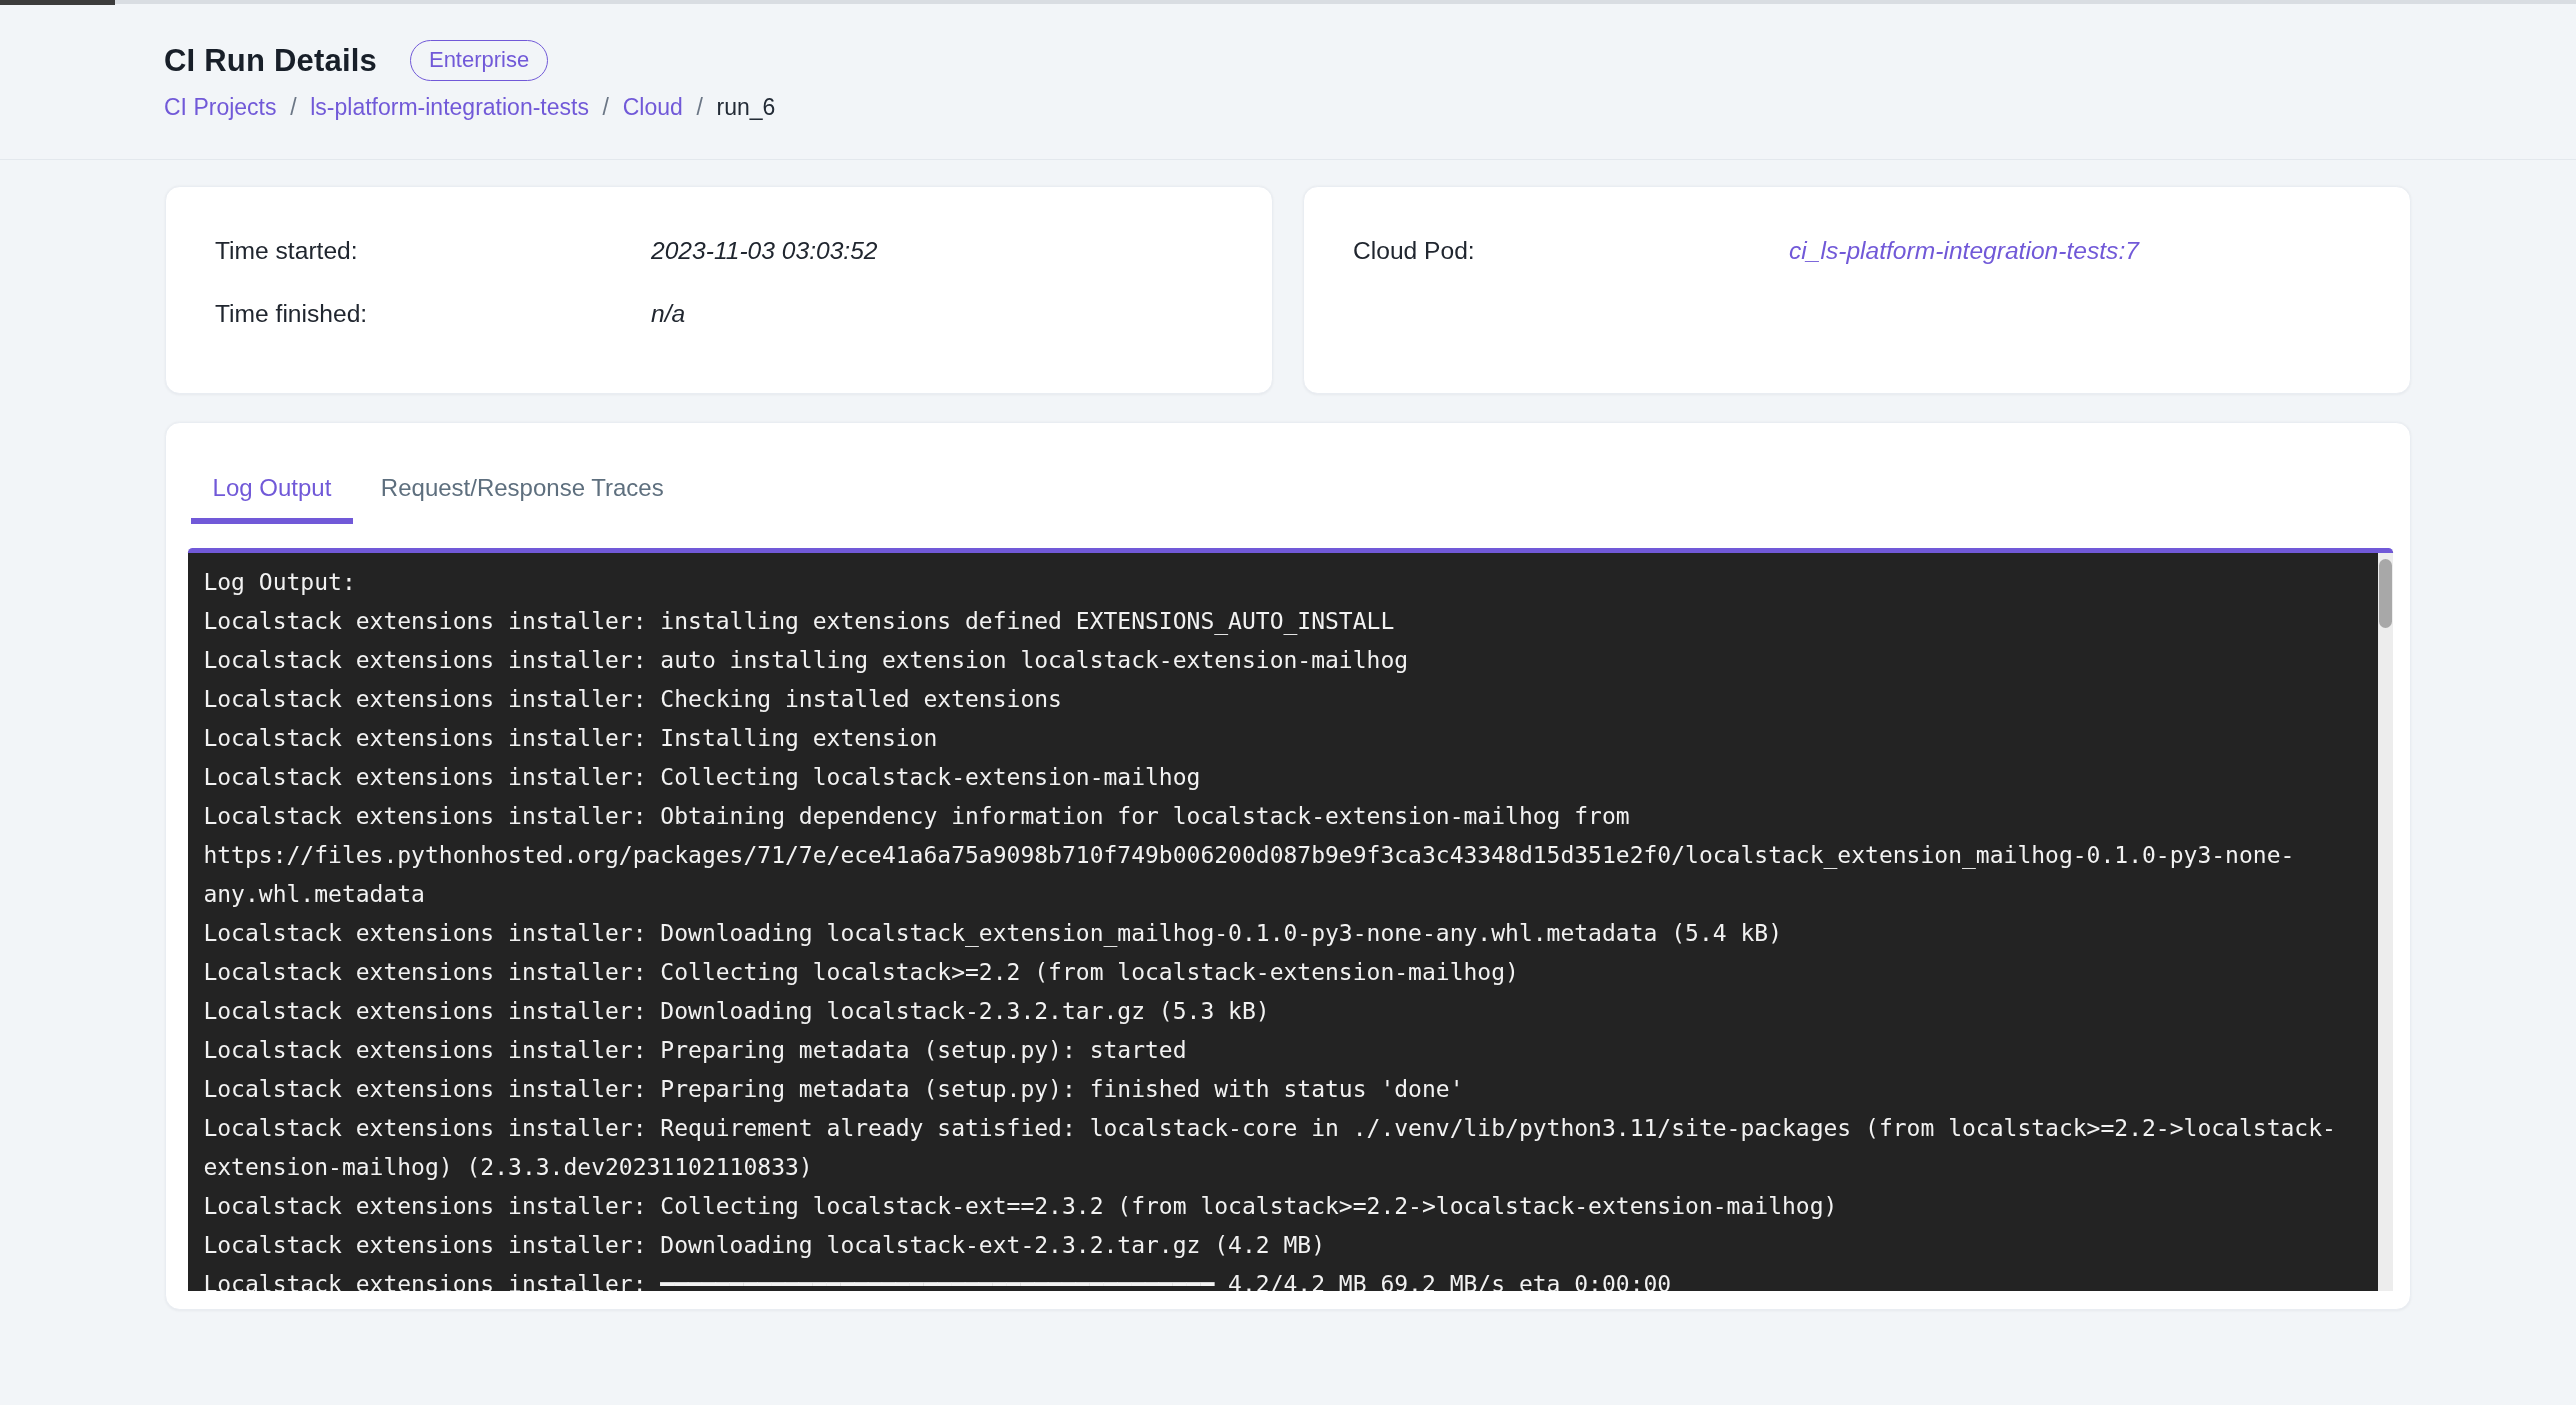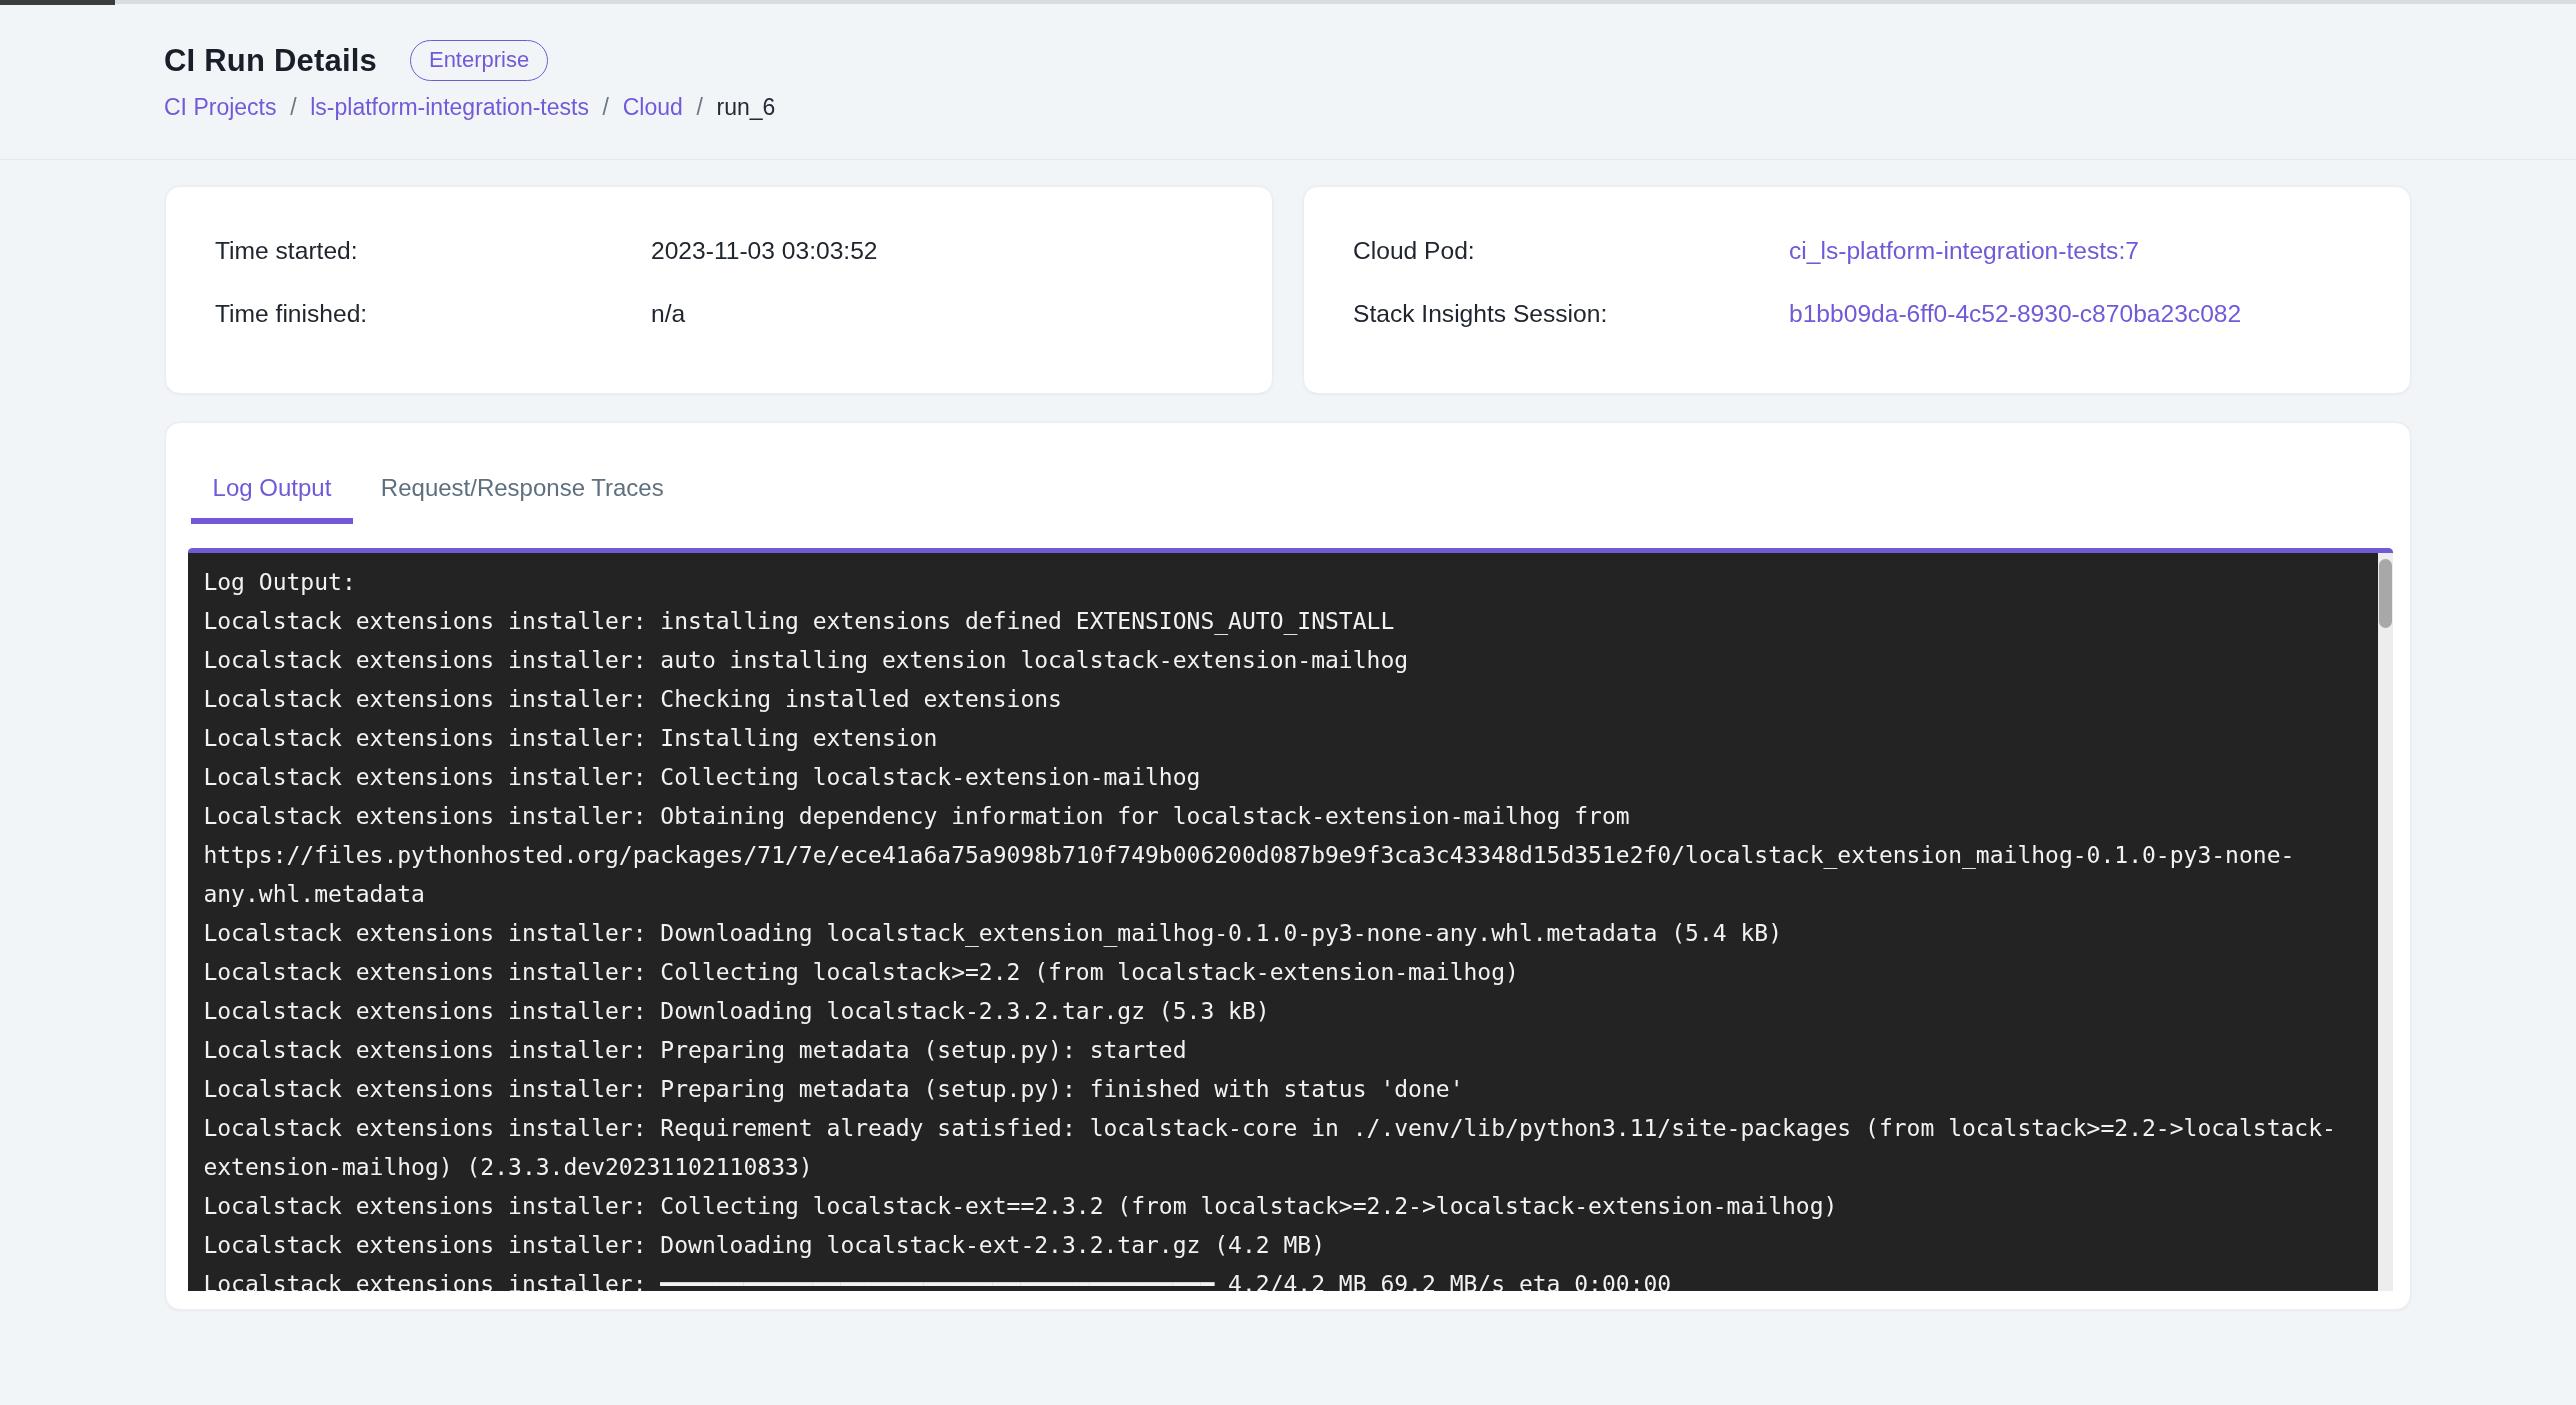--- a/index.html
+++ b/index.html
@@ -52,21 +52,21 @@
   .cards-row{display:flex;gap:30px;}
   .card{
     background:#ffffff;
     border:0.9px solid var(--card-border);
     border-radius:14.6px;
     box-shadow:0 0.9px 2.7px rgba(16,24,40,.05);
   }
   .info-card{flex:1;height:208px;padding:46px 0 0 49px;}
   .info-row{display:flex;margin-bottom:26.4px;font-size:24.6px;line-height:36px;align-items:center;}
   .info-label{width:436px;color:#20262f;}
-  .info-value{color:#20262f;}
+  .info-value{color:#20262f;font-style:italic;}
   .info-value a{color:var(--accent);text-decoration:none;cursor:pointer;}
 
   .main-card{margin-top:28px;height:888px;padding:42px 0 0 24.6px;}
   .tabs{display:flex;gap:5.5px;}
   .tab{
     position:relative;
     font-size:24px;
     font-weight:500;
     padding:9px 22px 22px 22px;
     color:#5e6f7e;
@@ -142,24 +142,20 @@
         <div class="info-label">Time finished:</div>
         <div class="info-value">n/a</div>
       </div>
     </section>
 
     <section class="card info-card">
       <div class="info-row">
         <div class="info-label">Cloud Pod:</div>
         <div class="info-value"><a>ci_ls-platform-integration-tests:7</a></div>
       </div>
-      <div class="info-row">
-        <div class="info-label">Stack Insights Session:</div>
-        <div class="info-value"><a>b1bb09da-6ff0-4c52-8930-c870ba23c082</a></div>
-      </div>
     </section>
   </div>
 
   <section class="card main-card">
     <div class="tabs">
       <button class="tab active">Log Output</button>
       <button class="tab">Request/Response Traces</button>
     </div>
     <div class="terminal">
       <div class="terminal-inner"><div class="t-line">Log Output:</div><div class="t-line">Localstack extensions installer: installing extensions defined EXTENSIONS_AUTO_INSTALL</div><div class="t-line">Localstack extensions installer: auto installing extension localstack-extension-mailhog</div><div class="t-line">Localstack extensions installer: Checking installed extensions</div><div class="t-line">Localstack extensions installer: Installing extension</div><div class="t-line">Localstack extensions installer: Collecting localstack-extension-mailhog</div><div class="t-line">Localstack extensions installer: Obtaining dependency information for localstack-extension-mailhog from</div><div class="t-line">https://files.pythonhosted.org/packages/71/7e/ece41a6a75a9098b710f749b006200d087b9e9f3ca3c43348d15d351e2f0/localstack_extension_mailhog-0.1.0-py3-none-</div><div class="t-line">any.whl.metadata</div><div class="t-line">Localstack extensions installer: Downloading localstack_extension_mailhog-0.1.0-py3-none-any.whl.metadata (5.4 kB)</div><div class="t-line">Localstack extensions installer: Collecting localstack&gt;=2.2 (from localstack-extension-mailhog)</div><div class="t-line">Localstack extensions installer: Downloading localstack-2.3.2.tar.gz (5.3 kB)</div><div class="t-line">Localstack extensions installer: Preparing metadata (setup.py): started</div><div class="t-line">Localstack extensions installer: Preparing metadata (setup.py): finished with status 'done'</div><div class="t-line">Localstack extensions installer: Requirement already satisfied: localstack-core in ./.venv/lib/python3.11/site-packages (from localstack&gt;=2.2-&gt;localstack-</div><div class="t-line">extension-mailhog) (2.3.3.dev20231102110833)</div><div class="t-line">Localstack extensions installer: Collecting localstack-ext==2.3.2 (from localstack&gt;=2.2-&gt;localstack-extension-mailhog)</div><div class="t-line">Localstack extensions installer: Downloading localstack-ext-2.3.2.tar.gz (4.2 MB)</div><div class="t-line">Localstack extensions installer: ━━━━━━━━━━━━━━━━━━━━━━━━━━━━━━━━━━━━━━━━ 4.2/4.2 MB 69.2 MB/s eta 0:00:00</div></div>

